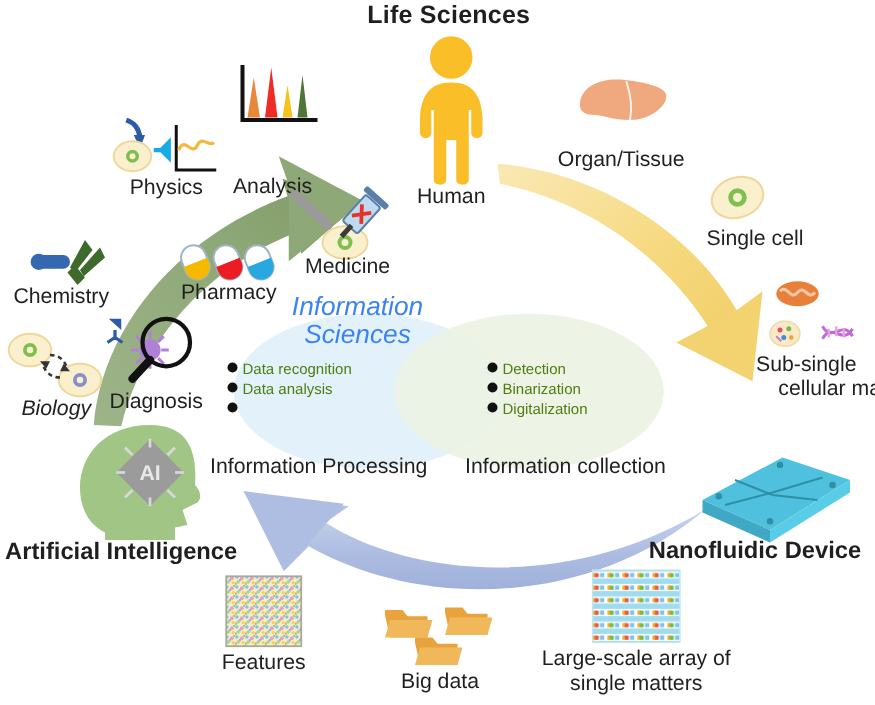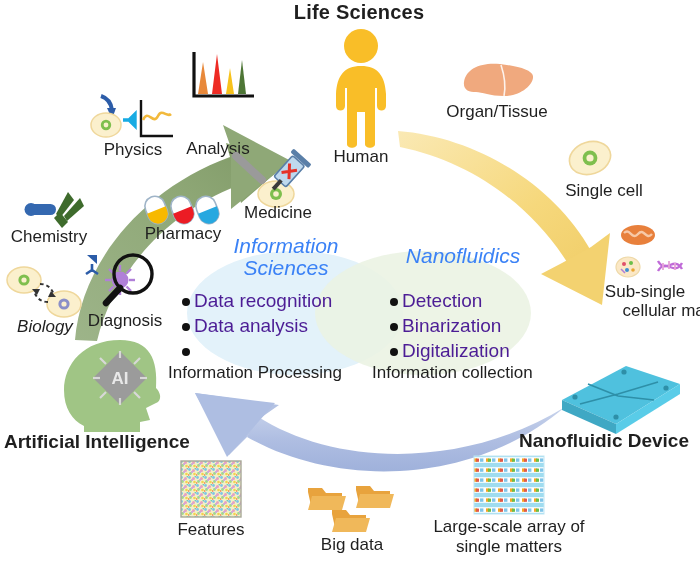--- a/index.html
+++ b/index.html
@@ -5,21 +5,21 @@
   html,body{margin:0;padding:0;background:#ffffff;}
   body{width:700px;height:564px;position:relative;overflow:hidden;
        font-family:"Liberation Sans","DejaVu Sans",sans-serif;color:#1a1a1a;}
   #stage{position:absolute;inset:0;width:700px;height:564px;}
   .abs{position:absolute;}
   .lbl{position:absolute;font-size:17px;color:#1f1f1f;white-space:nowrap;line-height:1.08;}
   .lbl.bold{font-weight:bold;}
   .lbl.ctr{text-align:right;transform:translateX(-50%);}
   .title-main{font-size:20px;font-weight:bold;letter-spacing:.2px;}
   .venn-title{font-style:italic;font-weight:normal;font-size:21px;color:#3b82f6;text-align:center;line-height:1.05;}
-  .bullets{position:absolute;font-size:19px;line-height:1.32;color:#4c1d95;}
+  .bullets{position:absolute;font-size:12px;line-height:1.32;color:#4d7c0f;}
   .bullets div{white-space:nowrap;}
   .bullets .dot{display:inline-block;width:8px;height:8px;border-radius:50%;
       background:#111;margin-right:4px;vertical-align:1px;}
   svg{display:block;overflow:visible;}
 </style>
 </head>
 <body>
 
 <div id="stage">
 
@@ -171,21 +171,21 @@
     <circle cx="55" cy="26" r="19" fill="none" stroke="#111" stroke-width="3.4"></circle>
     <path d="M 42 40 L 28 55" stroke="#111" stroke-width="6.5" stroke-linecap="round"></path>
   </svg>
   <div class="lbl ctr" style="left:125px;top:312px;">Diagnosis</div>
 
   <svg class="abs" style="left:460px;top:60px;" width="76" height="42">
     <path d="M 4 22 C 6 8 22 2 40 4 C 58 6 72 10 73 16 C 74 25 60 36 44 36
              C 30 36 22 32 16 32 C 9 32 3 30 4 22 Z" fill="#F0A97E"></path>
     <path d="M 41 5 C 44 14 46 26 44 36" stroke="#ffffff" stroke-width="1.6" fill="none" opacity=".85"></path>
   </svg>
-  <div class="lbl ctr" style="left:497px;top:103px;">Organ/Tissue</div>
+  <div class="lbl ctr" style="left:497px;top:119px;">Organ/Tissue</div>
 
   <svg class="abs" style="left:562px;top:135px;" width="56" height="46">
     <ellipse cx="28" cy="23" rx="21" ry="16" fill="#FBF0CD" stroke="#EFD79B" stroke-width="1.6" transform="rotate(-18 28 23)"></ellipse>
     <circle cx="28" cy="23" r="7.4" fill="#7FBF4E"></circle>
     <circle cx="28" cy="23" r="3.6" fill="#FBF0CD"></circle>
   </svg>
   <div class="lbl ctr" style="left:604px;top:182px;">Single cell</div>
 
   <svg class="abs" style="left:608px;top:225px;" width="92" height="62">
     <g>
@@ -206,21 +206,20 @@
       <path d="M 7 8 L 7 15 M 13 6 L 13 14 M 19 8 L 19 15" stroke="#E6A4D8" stroke-width="1.8"></path>
     </g>
   </svg>
   <div class="lbl ctr" style="left:645px;top:283px;">Sub-single</div>
   <div class="lbl ctr" style="left:645px;top:302px;margin-left:31px;">cellular matter</div>
 
   <div class="venn-title" style="position:absolute;left:196px;top:235px;width:180px;">
     <div>Information</div>
     <div>Sciences</div>
   </div>
-  <div class="venn-title" style="position:absolute;left:378px;top:245px;width:170px;">Nanofluidics</div>
 
   <div class="bullets" style="left:182px;top:288px;">
     <div><span class="dot"></span><span>Data recognition</span></div>
     <div><span class="dot"></span><span>Data analysis</span></div>
     <div><span class="dot"></span></div>
   </div>
 
   <div class="bullets" style="left:390px;top:288px;">
     <div><span class="dot"></span><span>Detection</span></div>
     <div><span class="dot"></span><span>Binarization</span></div>

